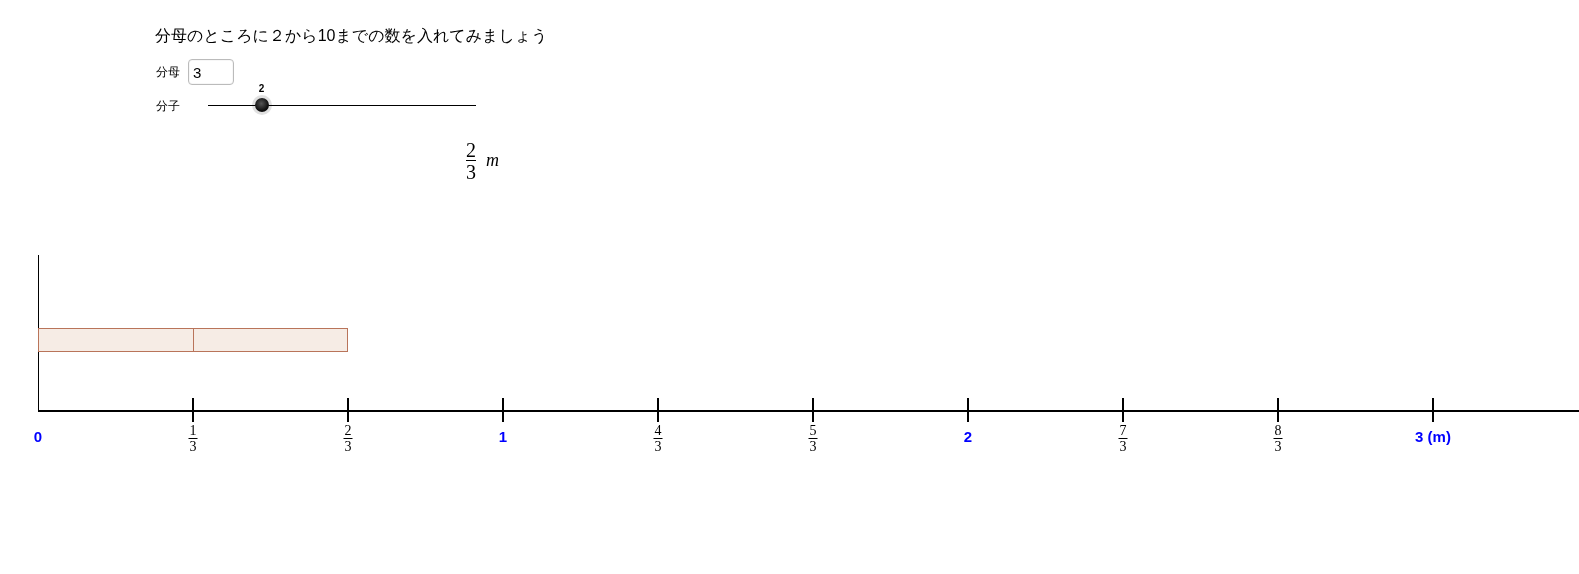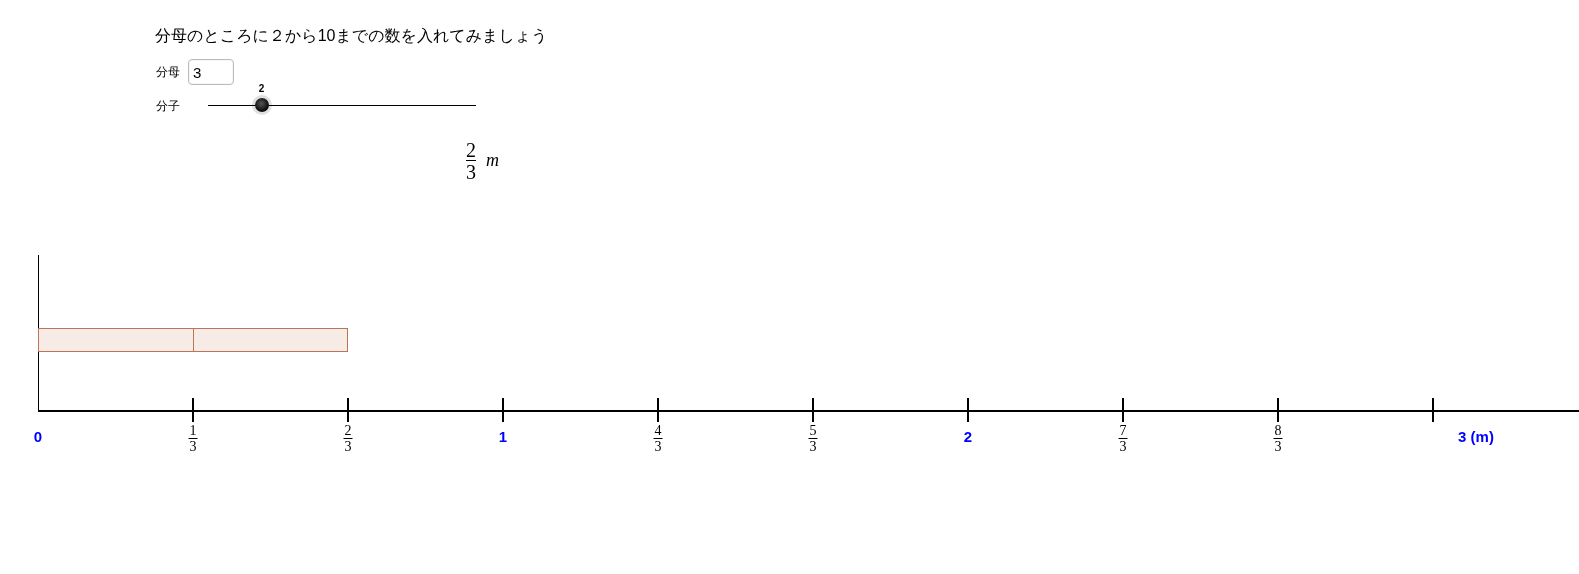--- a/index.html
+++ b/index.html
@@ -196,15 +196,15 @@
       <div class="axis-frac" style="left: 1122.98px; top: 424px;">
         <span class="num">7</span>
         <span class="den">3</span>
       </div>
       <div class="tick" style="left: 1277.02px; top: 398px; height: 24px;"></div>
       <div class="axis-frac" style="left: 1278.02px; top: 424px;">
         <span class="num">8</span>
         <span class="den">3</span>
       </div>
       <div class="tick" style="left: 1432px; top: 398px; height: 24px;"></div>
-      <div class="axis-int" style="left: 1476px; top: 428px;">3 (m)</div>
+      <div class="axis-int" style="left: 1433px; top: 428px;">3 (m)</div>
     </div>
 </div>
 
 </body></html>

